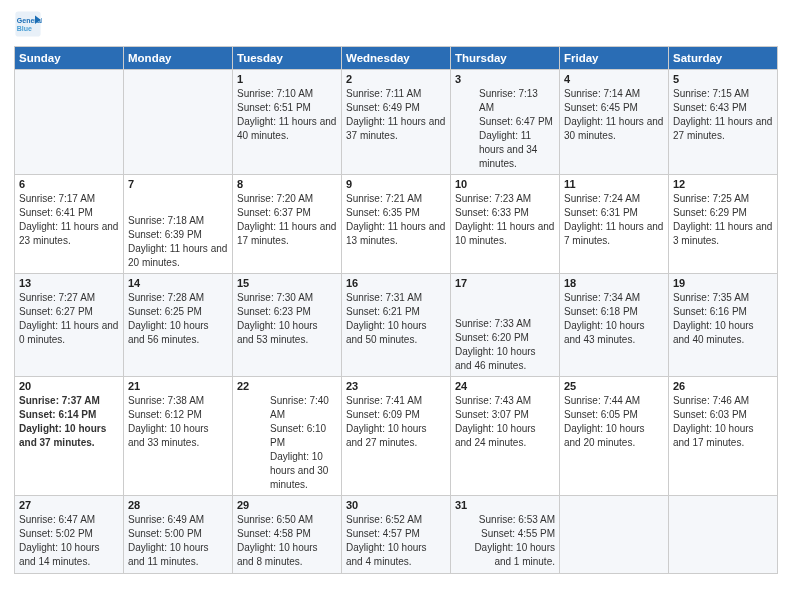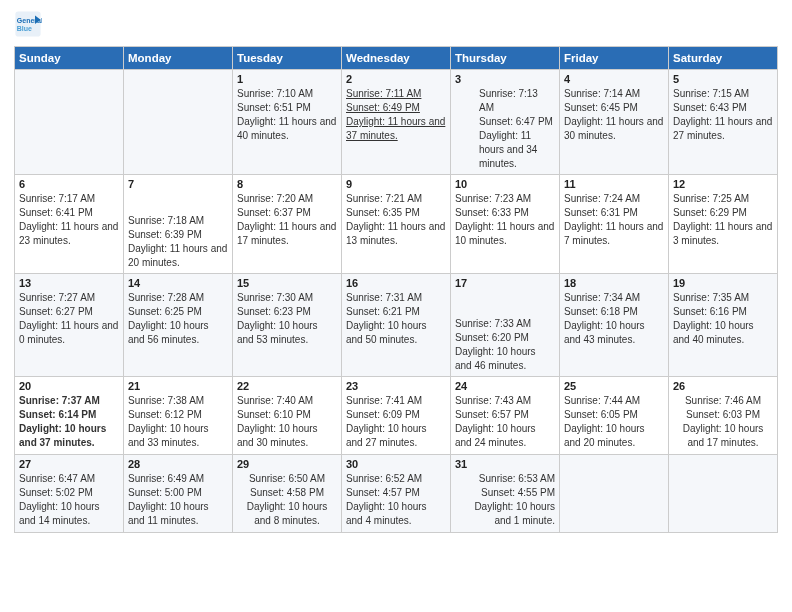--- a/index.html
+++ b/index.html
@@ -133,21 +133,21 @@
           <td></td>
           <td></td>
           <td>
             <div class="day-number">1</div>
             <div class="day-info" style="white-space: pre-line;">Sunrise: 7:10 AM
 Sunset: 6:51 PM
 Daylight: 11 hours and 40 minutes.</div>
           </td>
           <td>
             <div class="day-number">2</div>
-            <div class="day-info" style="white-space: pre-line; text-decoration: underline;">Sunrise: 7:11 AM
+            <div class="day-info" style="white-space: pre-line;">Sunrise: 7:11 AM
 Sunset: 6:49 PM
 Daylight: 11 hours and 37 minutes.</div>
           </td>
           <td>
             <div class="day-number">3</div>
             <div class="day-info" style="white-space: pre-line; margin-left: 24px;">Sunrise: 7:13 AM
 Sunset: 6:47 PM
 Daylight: 11 hours and 34 minutes.</div>
           </td>
           <td>
@@ -259,65 +259,65 @@
 Daylight: 10 hours and 37 minutes.</div>
           </td>
           <td>
             <div class="day-number">21</div>
             <div class="day-info" style="white-space: pre-line;">Sunrise: 7:38 AM
 Sunset: 6:12 PM
 Daylight: 10 hours and 33 minutes.</div>
           </td>
           <td>
             <div class="day-number">22</div>
-            <div class="day-info" style="white-space: pre-line;">Sunrise: 7:40 AM
+            <div class="day-info" style="white-space: pre-line; margin-left: 33px;">Sunrise: 7:40 AM
 Sunset: 6:10 PM
 Daylight: 10 hours and 30 minutes.</div>
           </td>
           <td>
             <div class="day-number">23</div>
             <div class="day-info" style="white-space: pre-line;">Sunrise: 7:41 AM
 Sunset: 6:09 PM
 Daylight: 10 hours and 27 minutes.</div>
           </td>
           <td>
             <div class="day-number">24</div>
             <div class="day-info" style="white-space: pre-line;">Sunrise: 7:43 AM
-Sunset: 6:57 PM
+Sunset: 3:07 PM
 Daylight: 10 hours and 24 minutes.</div>
           </td>
           <td>
             <div class="day-number">25</div>
             <div class="day-info" style="white-space: pre-line;">Sunrise: 7:44 AM
 Sunset: 6:05 PM
 Daylight: 10 hours and 20 minutes.</div>
           </td>
           <td>
             <div class="day-number">26</div>
-            <div class="day-info" style="white-space: pre-line; text-align: center;">Sunrise: 7:46 AM
+            <div class="day-info" style="white-space: pre-line;">Sunrise: 7:46 AM
 Sunset: 6:03 PM
 Daylight: 10 hours and 17 minutes.</div>
           </td>
         </tr>
         <tr>
           <td>
             <div class="day-number">27</div>
             <div class="day-info" style="white-space: pre-line;">Sunrise: 6:47 AM
 Sunset: 5:02 PM
 Daylight: 10 hours and 14 minutes.</div>
           </td>
           <td>
             <div class="day-number">28</div>
             <div class="day-info" style="white-space: pre-line;">Sunrise: 6:49 AM
 Sunset: 5:00 PM
 Daylight: 10 hours and 11 minutes.</div>
           </td>
           <td>
             <div class="day-number">29</div>
-            <div class="day-info" style="white-space: pre-line; text-align: center;">Sunrise: 6:50 AM
+            <div class="day-info" style="white-space: pre-line;">Sunrise: 6:50 AM
 Sunset: 4:58 PM
 Daylight: 10 hours and 8 minutes.</div>
           </td>
           <td>
             <div class="day-number">30</div>
             <div class="day-info" style="white-space: pre-line;">Sunrise: 6:52 AM
 Sunset: 4:57 PM
 Daylight: 10 hours and 4 minutes.</div>
           </td>
           <td>

